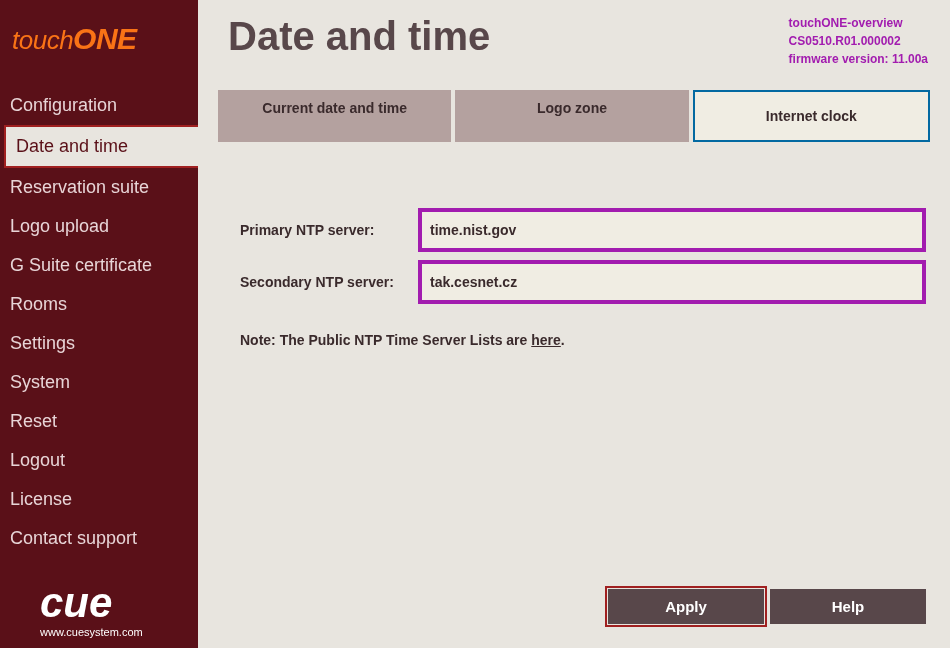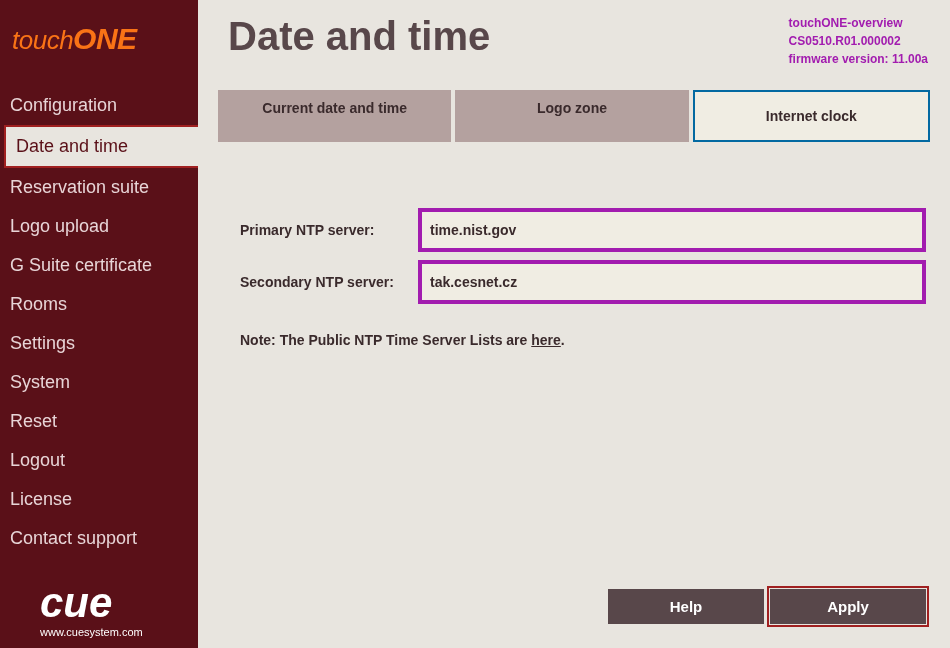--- a/index.html
+++ b/index.html
@@ -243,17 +243,17 @@
         <div class="form-label">Secondary NTP server:</div>
         <input class="form-input" type="text" value="tak.cesnet.cz" style="">
       </div>
       <div class="note">
         <span>Note: The Public NTP Time Server Lists are </span><a>here</a><span>.</span>
       </div>
       <div class="spacer"></div>
     </div>
 
     <div class="button-row">
+      <button class="btn highlighted">Apply</button>
       <button class="btn">Help</button>
-      <button class="btn highlighted">Apply</button>
     </div>
   </div>
 </div>
 
 </body></html>

